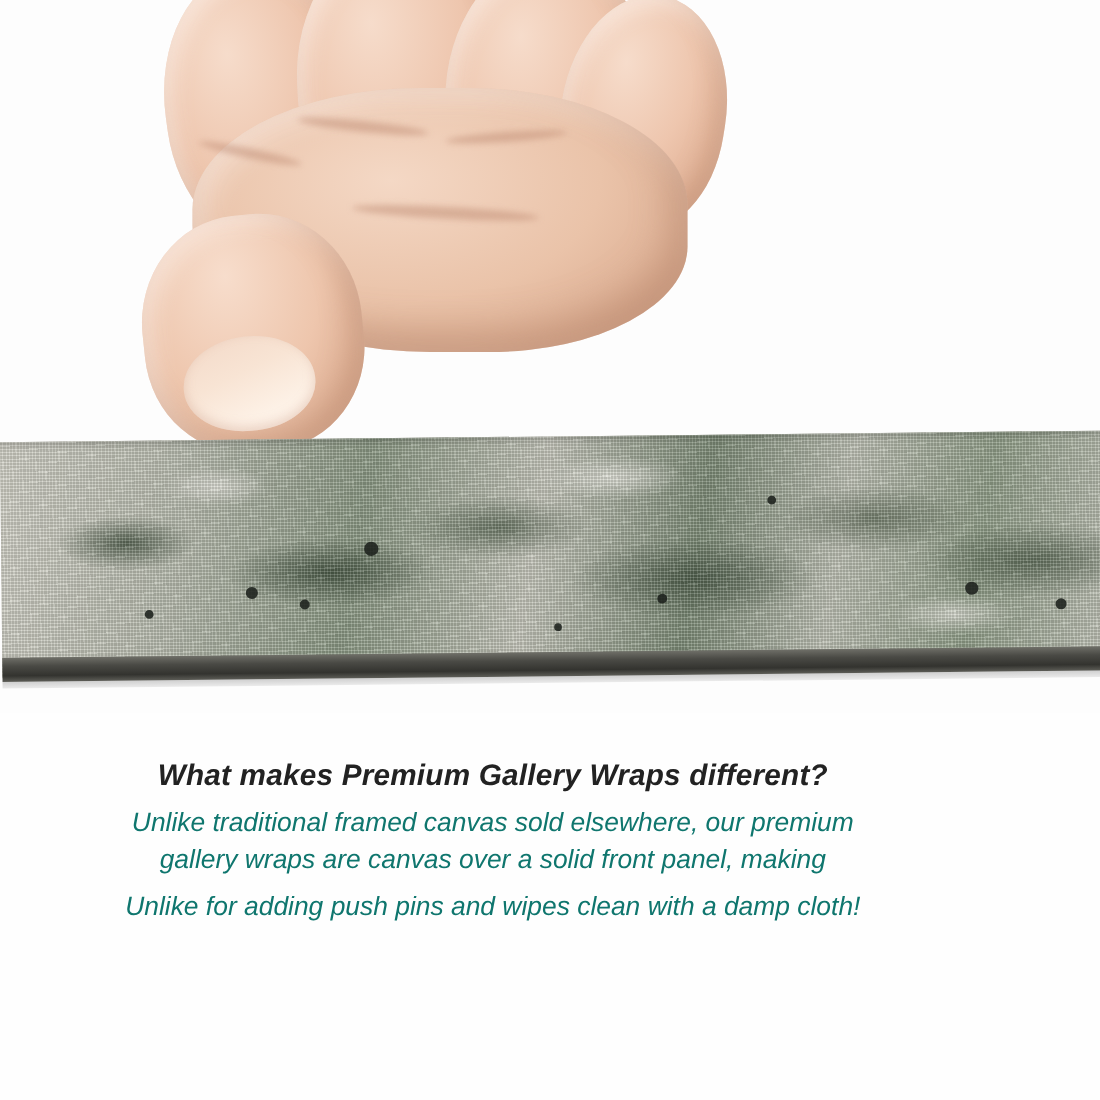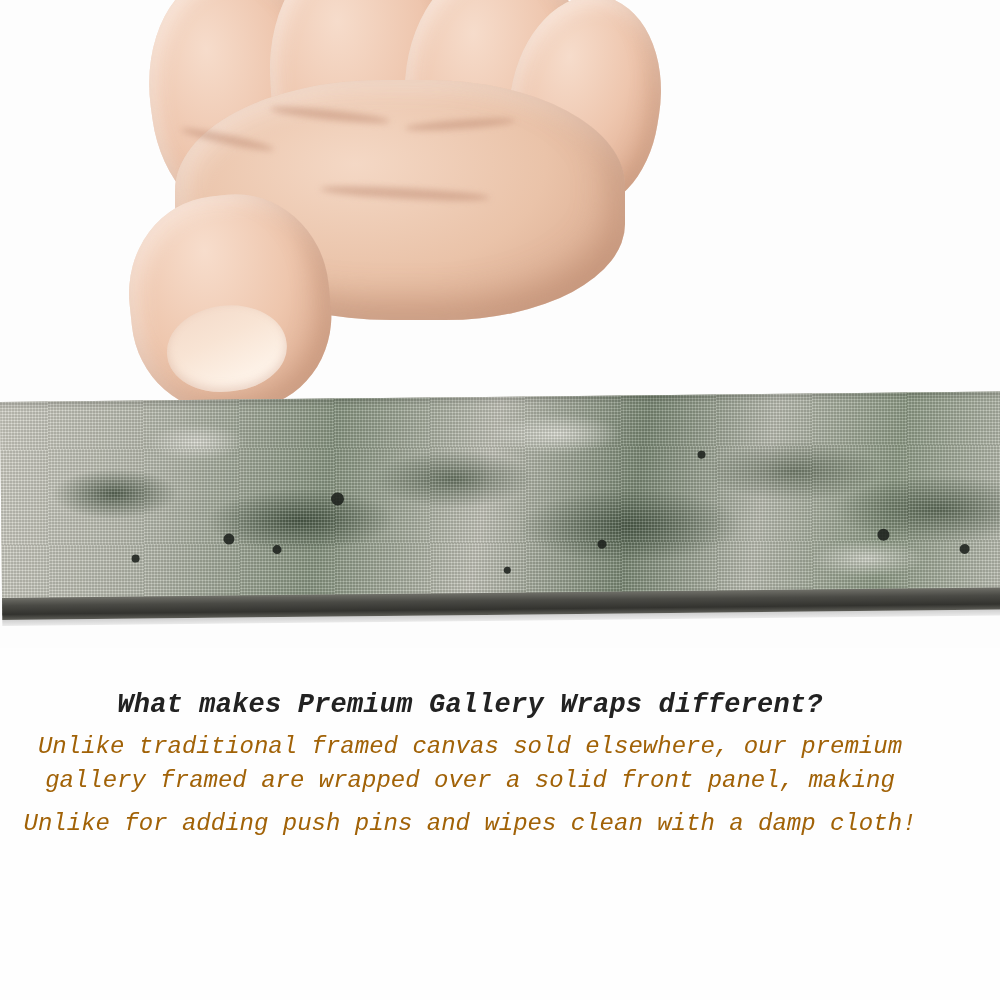--- a/index.html
+++ b/index.html
@@ -164,35 +164,34 @@
   }
 
   
   .caption {
     position: absolute;
     left: 0;
     top: 690px;
     width: 896px;
     text-align: center;
     color: #2b2b2b;
-    font-family: Liberation Mono, monospace;
+    font-family: Liberation Sans, sans-serif;
     font-style: italic;
-    padding-left: 22px;
   }
   .caption-heading {
     font-size: 27px;
     font-weight: 700;
     letter-spacing: 0.2px;
     margin: 0 0 10px 0;
     color: #222222;
   }
   .caption-body {
     font-size: 24px;
     line-height: 1.42;
-    color: #a16207;
+    color: #0f766e;
   }
   .caption-body div { margin: 0; }
   .caption-last { margin-top: 9px !important; }
 </style>
 </head>
 <body>
 
 <div class="page">
 
   <div class="photo">
@@ -229,18 +228,18 @@
       <div class="strip-edge"></div>
       <div class="strip-bottom-shadow"></div>
     </div>
 
   </div>
 
   <div class="caption">
     <div class="caption-heading">What makes Premium Gallery Wraps different?</div>
     <div class="caption-body">
       <div>Unlike traditional framed canvas sold elsewhere, our premium</div>
-      <div>gallery framed are wrapped over a solid front panel, making</div>
+      <div>gallery wraps are canvas over a solid front panel, making</div>
       <div class="caption-last">Unlike for adding push pins and wipes clean with a damp cloth!</div>
     </div>
   </div>
 
 </div>
 
 </body></html>

